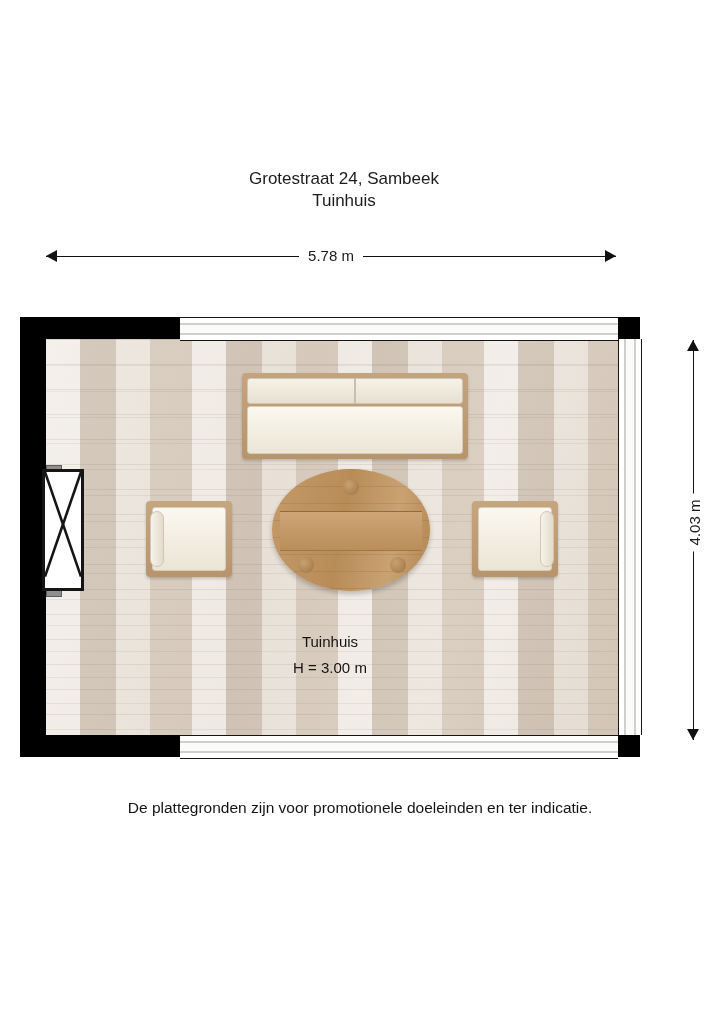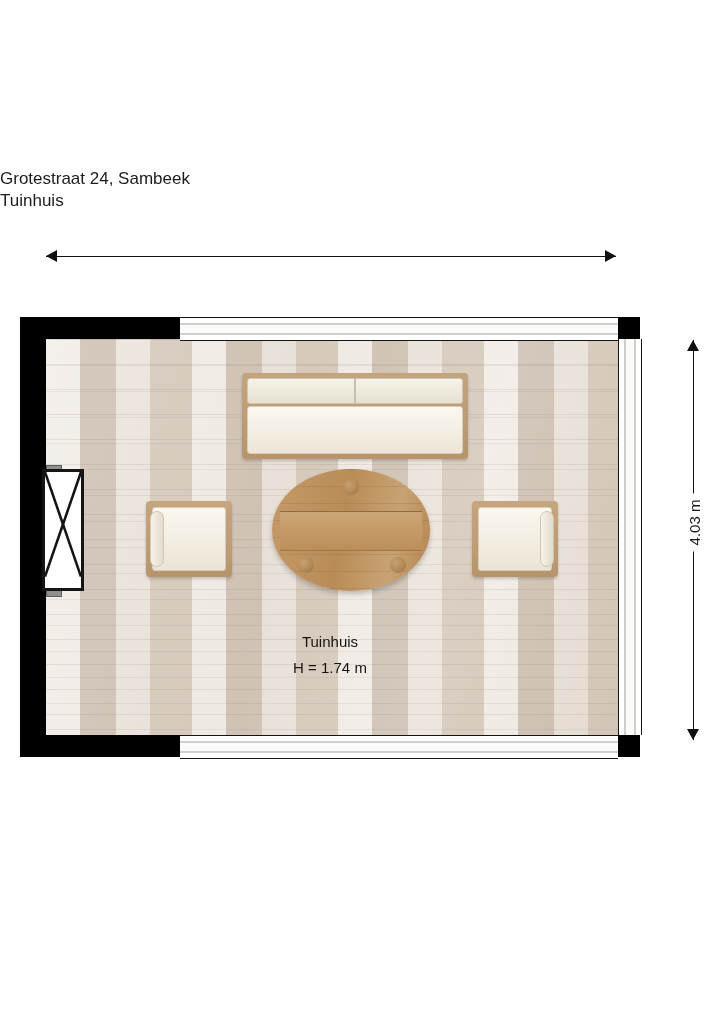--- a/index.html
+++ b/index.html
@@ -15,21 +15,21 @@
     color: #1a1a1a;
     overflow: hidden;
   }
 
   
   .title-block {
     position: absolute;
     top: 168px;
     left: 0;
     width: 688px;
-    text-align: left;
+    text-align: center;
   }
   .title-line1 {
     font-size: 17px;
     line-height: 22px;
     color: #1c1c1c;
   }
   .title-line2 {
     font-size: 17px;
     line-height: 22px;
     color: #1c1c1c;
@@ -362,20 +362,21 @@
 
 <div class="title-block">
   <div class="title-line1">Grotestraat 24, Sambeek</div>
   <div class="title-line2">Tuinhuis</div>
 </div>
 
 <div class="dim-top">
   <div class="line"></div>
   <div class="arrow-l"></div>
   <div class="arrow-r"></div>
+  <div class="label"><span>5.78 m</span></div>
 </div>
 
 <div class="dim-right">
   <div class="line"></div>
   <div class="arrow-t"></div>
   <div class="arrow-b"></div>
   <div class="label"><span>4.03 m</span></div>
 </div>
 
 <div class="plan">
@@ -423,18 +424,19 @@
 
   <div class="table-round">
     <div class="table-plank"></div>
     <div class="table-knob knob-top"></div>
     <div class="table-knob knob-left"></div>
     <div class="table-knob knob-right"></div>
   </div>
 
   <div class="room-label">
     <div>Tuinhuis</div>
-    <div>H = 1.74 m</div>
+    <div>H = 3.00 m</div>
   </div>
 </div>
 
 <div class="disclaimer">
+  <div>De plattegronden zijn voor promotionele doeleinden en ter indicatie.</div>
 </div>
 
 </body></html>

